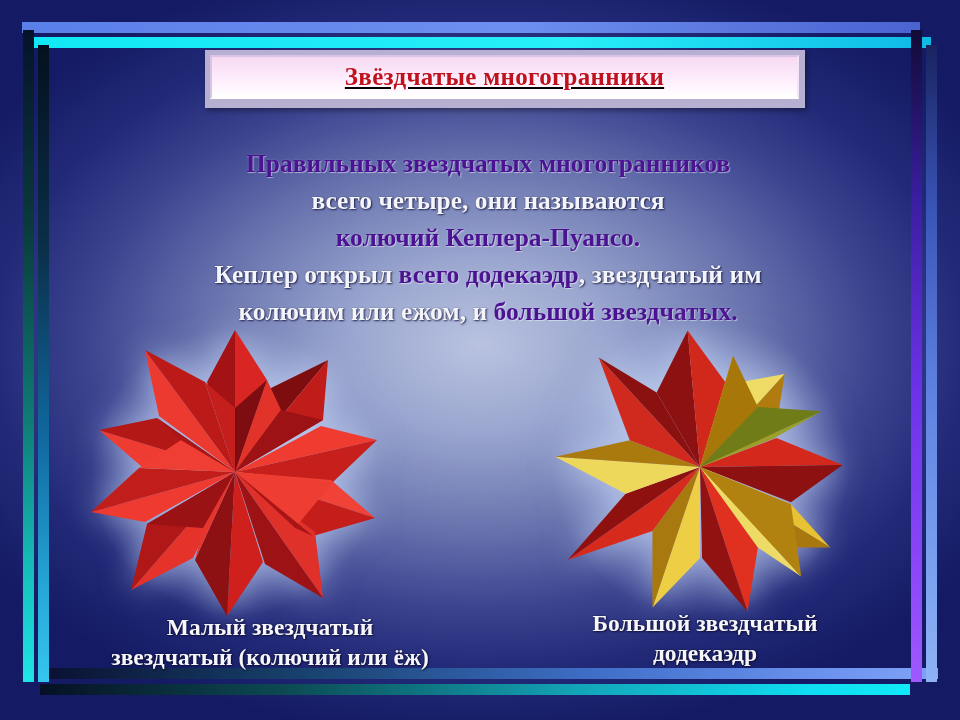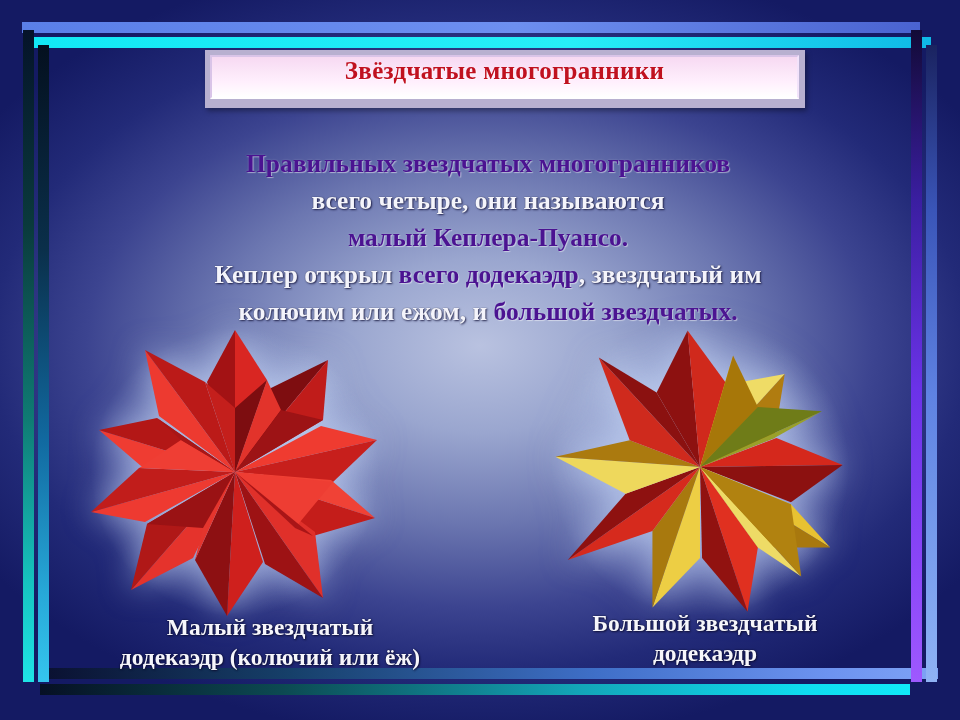--- a/index.html
+++ b/index.html
@@ -54,21 +54,21 @@
     box-shadow: 2px 3px 5px rgba(0,0,0,.35);
   }
   #title-plaque .inner {
     width:100%; height:100%;
     background:
       linear-gradient(180deg,#f7d9f2 0%, #fbe6f8 35%, #ffeffd 62%, #ffffff 100%);
     border-top:2px solid #d9c4e8;
     border-left:2px solid #d9c4e8;
     border-right:2px solid #f3e3fb;
     border-bottom:2px solid #ffffff;
-    display:flex; align-items:flex-start; justify-content:center;
+    display:flex; align-items:center; justify-content:center;text-decoration:underline;
   }
   #title-text {
     color:#c0111f;
     font-size:25px;
     font-weight:bold;
     letter-spacing:.3px;
     text-shadow: 1px 1px 0 rgba(255,255,255,.65);
     white-space:nowrap;
   }
 
@@ -128,21 +128,21 @@
   </div>
 
   <div id="body-text">
     <span class="ln">
       <span class="p">Правильных звездчатых многогранников</span>
     </span>
     <span class="ln">
       <span class="w">всего четыре, они называются</span>
     </span>
     <span class="ln">
-      <span class="p">малый Кеплера-Пуансо.</span>
+      <span class="p">колючий Кеплера-Пуансо.</span>
     </span>
     <span class="ln">
       <span class="w">Кеплер открыл </span><span class="p">всего додекаэдр</span><span class="w">, звездчатый им</span>
     </span>
     <span class="ln">
       <span class="w">колючим или ежом, и </span><span class="p">большой звездчатых.</span>
     </span>
   </div>
 
   <div class="figure" id="fig-small">
@@ -200,21 +200,21 @@
           <polygon points="150,150 96,118  72,96" fill="#a81617"></polygon>
           <polygon points="150,150 150,86  120,60" fill="#c41f1c"></polygon>
           <polygon points="150,150 150,86  182,58" fill="#7d0d10"></polygon>
         </g>
       </g>
     </svg>
   </div>
 
   <div class="caption" id="caption-small">
     <span class="ln">Малый звездчатый</span>
-    <span class="ln">додекаэдр (колючий или ёж)</span>
+    <span class="ln">звездчатый (колючий или ёж)</span>
   </div>
 
   <div class="figure" id="fig-great">
     <svg viewBox="0 0 300 300" xmlns="http://www.w3.org/2000/svg">
       <defs>
         <radialGradient id="glowB" cx="50%" cy="50%" r="50%">
           <stop offset="60%" stop-color="#cfe0ff" stop-opacity=".30"></stop>
           <stop offset="100%" stop-color="#cfe0ff" stop-opacity="0"></stop>
         </radialGradient>
       </defs>

